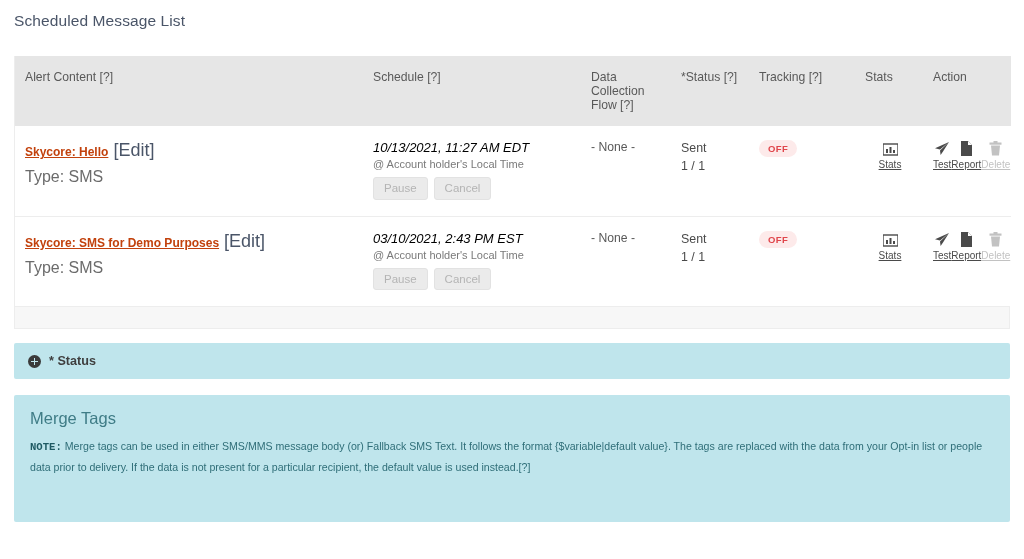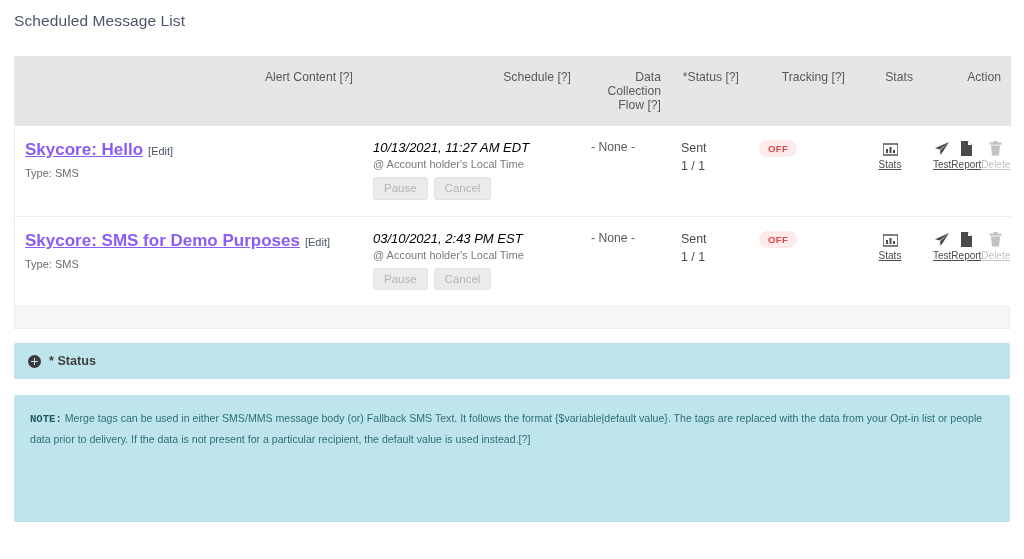--- a/index.html
+++ b/index.html
@@ -63,21 +63,21 @@
   }
 
   
   .table-wrap { margin-top: 14px; border: 1px solid #ededed; border-top: none; }
   table.grid { width: 996px; border-collapse: collapse; table-layout: fixed; }
   table.grid th {
     background: #e6e6e6;
     color: #595959;
     font-size: 12.2px;
     font-weight: 400;
-    text-align: right;
+    text-align: left;
     vertical-align: top;
     padding: 14px 10px 14px 10px;
     height: 62px;
   }
   table.grid td {
     background: #ffffff;
     vertical-align: top;
     padding: 14px 10px 16px 10px;
     font-size: 12.2px;
     color: #595959;
@@ -86,25 +86,25 @@
   table.grid tr.first-row td { border-top: none; }
   .col-alert   { width: 348px; }
   .col-sched   { width: 218px; }
   .col-flow    { width: 90px; }
   .col-status  { width: 78px; }
   .col-track   { width: 106px; }
   .col-stats   { width: 68px; }
   .col-action  { width: 88px; }
 
   .alert-link {
-    font-size: 17px; font-weight: bold; color: #8b5cf6;
+    font-size: 12px; font-weight: bold; color: #c2410c;
     text-decoration: underline; cursor: pointer;
   }
-  .edit-link { font-size: 11px; color: #4a5568; margin-left: 5px; }
-  .type-line { font-size: 11px; color: #6b6b6b; margin-top: 7px; }
+  .edit-link { font-size: 18px; color: #4a5568; margin-left: 5px; }
+  .type-line { font-size: 16px; color: #6b6b6b; margin-top: 7px; }
 
   .sched-date { font-size: 13px; color: #000000; font-style: italic; }
   .sched-sub  { font-size: 11px; color: #7a7a7a; margin-top: 3px; }
   .btn-row { margin-top: 7px; display: flex; gap: 6px; }
   .mini-btn {
     background: #ebebeb;
     border: 1px solid #e2e2e2;
     border-radius: 3px;
     color: #b4b4b4;
     font-size: 11.5px;
@@ -349,17 +349,18 @@
     </table>
     <div class="table-footer"></div>
   </div>
 
   <div class="status-bar">
     <span class="plus-icon"></span>
     <span class="status-bar-label">* Status</span>
   </div>
 
   <div class="merge-panel">
+    <div class="merge-title">Merge Tags</div>
     <div class="merge-note"><b>NOTE:</b><span> Merge tags can be used in either SMS/MMS message body (or) Fallback SMS Text. It follows the format {$variable|default value}. The tags are replaced with the data from your Opt-in list or people data prior to delivery. If the data is not present for a particular recipient, the default value is used instead.[?]</span></div>
 
   </div>
 
 </div>
 
 </body></html>

